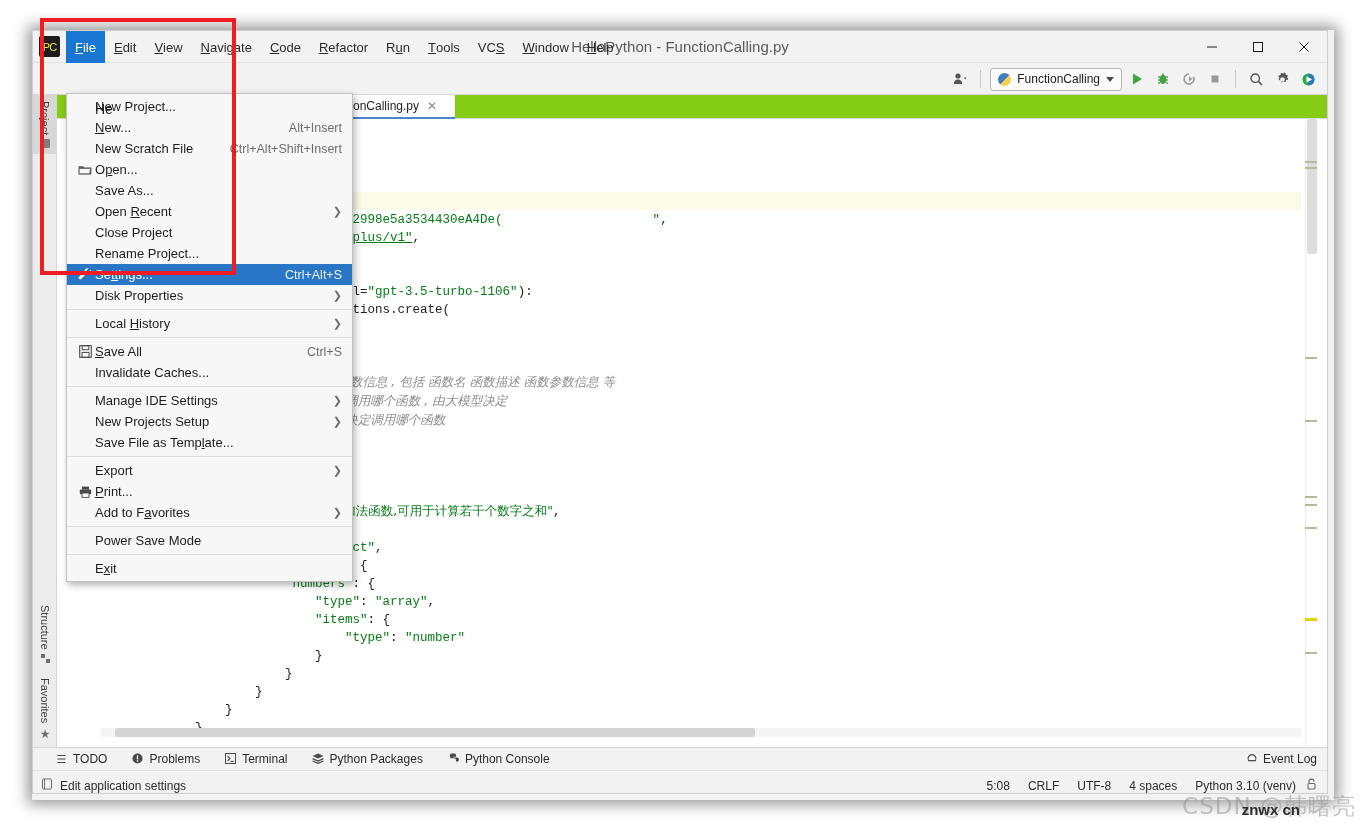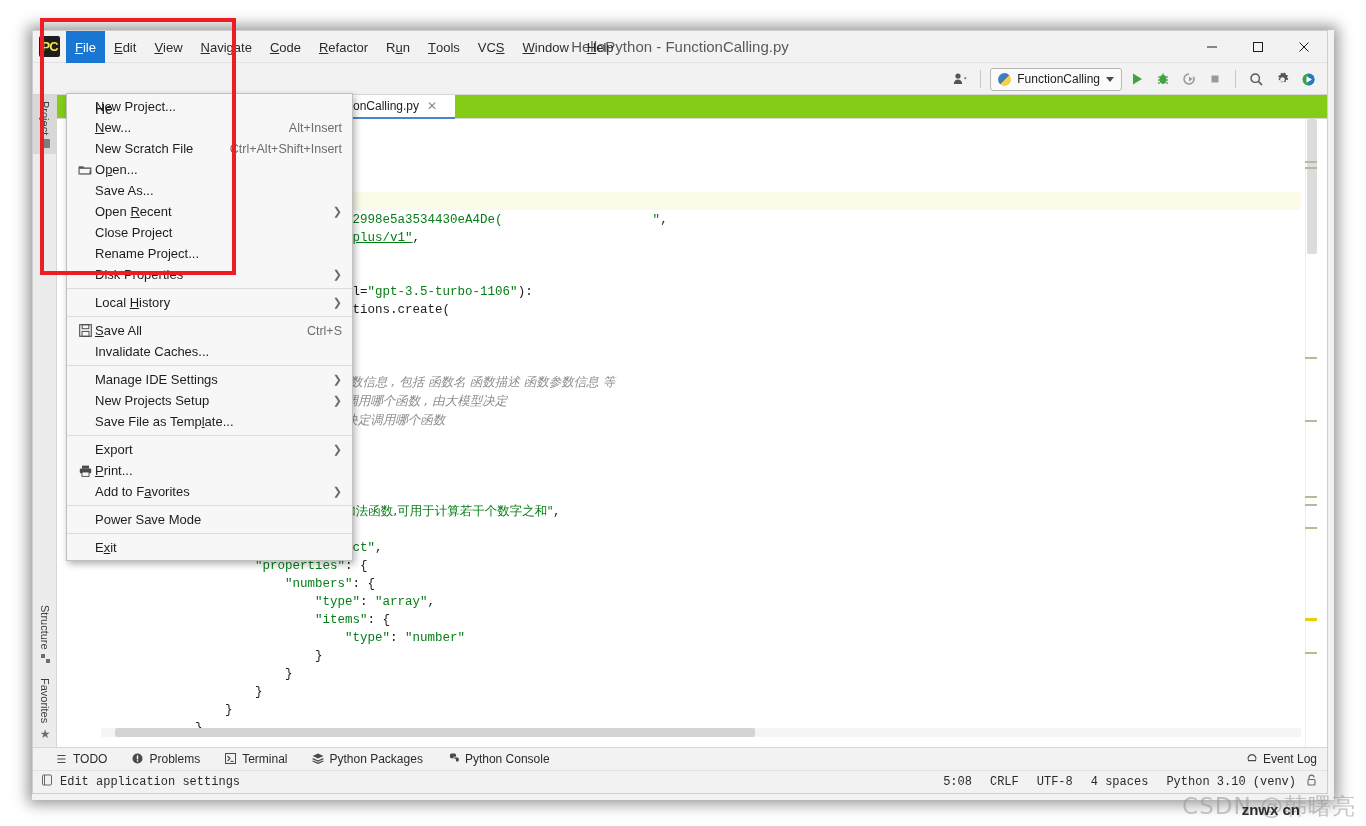--- a/index.html
+++ b/index.html
@@ -26,21 +26,21 @@
   .titlebar{
     position:absolute;left:0;top:0;width:100%;height:32px;
     background:#f2f2f2;border-bottom:1px solid #e2e2e2;box-sizing:border-box;
   }
   .ide-logo{
     position:absolute;left:6px;top:5px;width:21px;height:21px;
     background:#1d1d1d;border-radius:2px;
     display:flex;align-items:center;justify-content:center;
   }
   .ide-logo i{
-    font-style:normal;font-size:13px;font-weight:bold;letter-spacing:-1px;
+    font-style:normal;font-size:11px;font-weight:normal;letter-spacing:-1px;
     color:#f6e24b;
   }
   .menubar{position:absolute;left:33px;top:0;height:32px;display:flex;align-items:stretch;}
   .menu-item{
     display:flex;align-items:center;padding:0 9px;height:32px;
     font-size:13px;color:#2b2b2b;cursor:default;white-space:nowrap;
   }
   .menu-item u{text-decoration:underline;}
   .menu-item.active{background:#1976d2;color:#ffffff;}
   .win-title{
@@ -160,21 +160,21 @@
     position:absolute;left:0;bottom:23px;width:100%;height:23px;
     background:#f2f2f2;border-top:1px solid #d6d6d6;box-sizing:border-box;
     display:flex;align-items:center;padding-left:10px;gap:0;
   }
   .tw-item{display:flex;align-items:center;gap:5px;padding:0 12px;font-size:12px;color:#2b2b2b;}
   .tw-item .gly{font-size:11px;color:#4a4a4a;width:13px;text-align:center;}
   .tw-right{position:absolute;right:10px;display:flex;align-items:center;gap:5px;font-size:12px;color:#2b2b2b;}
   .statusbar{
     position:absolute;left:0;bottom:0;width:100%;height:23px;
     background:#f2f2f2;border-top:1px solid #e2e2e2;box-sizing:border-box;
-    display:flex;align-items:center;padding-left:8px;font-family:Liberation Mono, monospace;
+    display:flex;align-items:flex-end;padding-left:8px;
   }
   .sb-left{display:flex;align-items:center;gap:7px;font-size:12px;color:#2b2b2b;}
   .sb-right{position:absolute;right:10px;display:flex;align-items:center;gap:18px;font-size:12px;color:#2b2b2b;}
   
   .dropdown{
     position:absolute;left:33px;top:62px;width:287px;
     background:#f7f7f7;border:1px solid #c0c0c0;
     box-shadow:2px 3px 7px rgba(0,0,0,.30);
     padding:2px 0;box-sizing:border-box;z-index:40;
   }
@@ -558,20 +558,29 @@
         <span class="arr">❯</span>
       </div>
       <div class="mi">
         <span class="ic"></span>
         <span class="lbl">Close Project</span>
       </div>
       <div class="mi">
         <span class="ic"></span>
         <span class="lbl">Rename Project...</span>
       </div>
+      <div class="mi sel">
+        <span class="ic">
+          <svg width="14" height="13" viewBox="0 0 14 13">
+              <path d="M12.6 1.4a3.3 3.3 0 0 1-4.3 4.3L3.1 11a1.5 1.5 0 0 1-2.1-2.1L6.3 3.6A3.3 3.3 0 0 1 10.6.4L8.4 2.6l1 2 2-1z" fill="#ffffff"></path>
+            </svg>
+        </span>
+        <span class="lbl">Se<u>tt</u>ings...</span>
+        <span class="sc">Ctrl+Alt+S</span>
+      </div>
       <div class="mi">
         <span class="ic"></span>
         <span class="lbl">Disk Properties</span>
         <span class="arr">❯</span>
       </div>
 
       <div class="msep"></div>
 
       <div class="mi">
         <span class="ic"></span>

